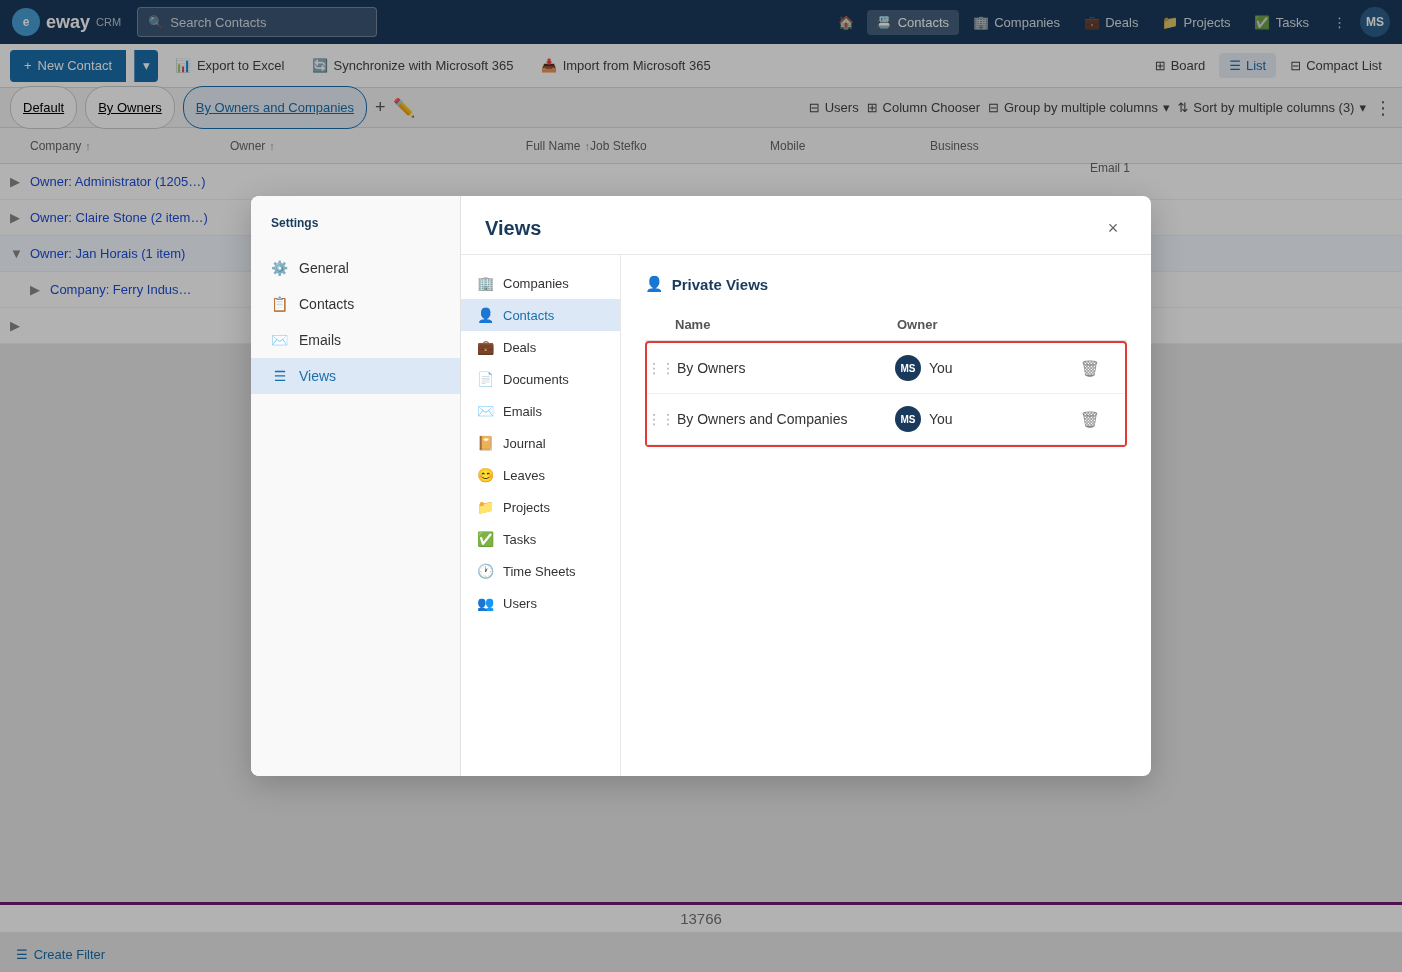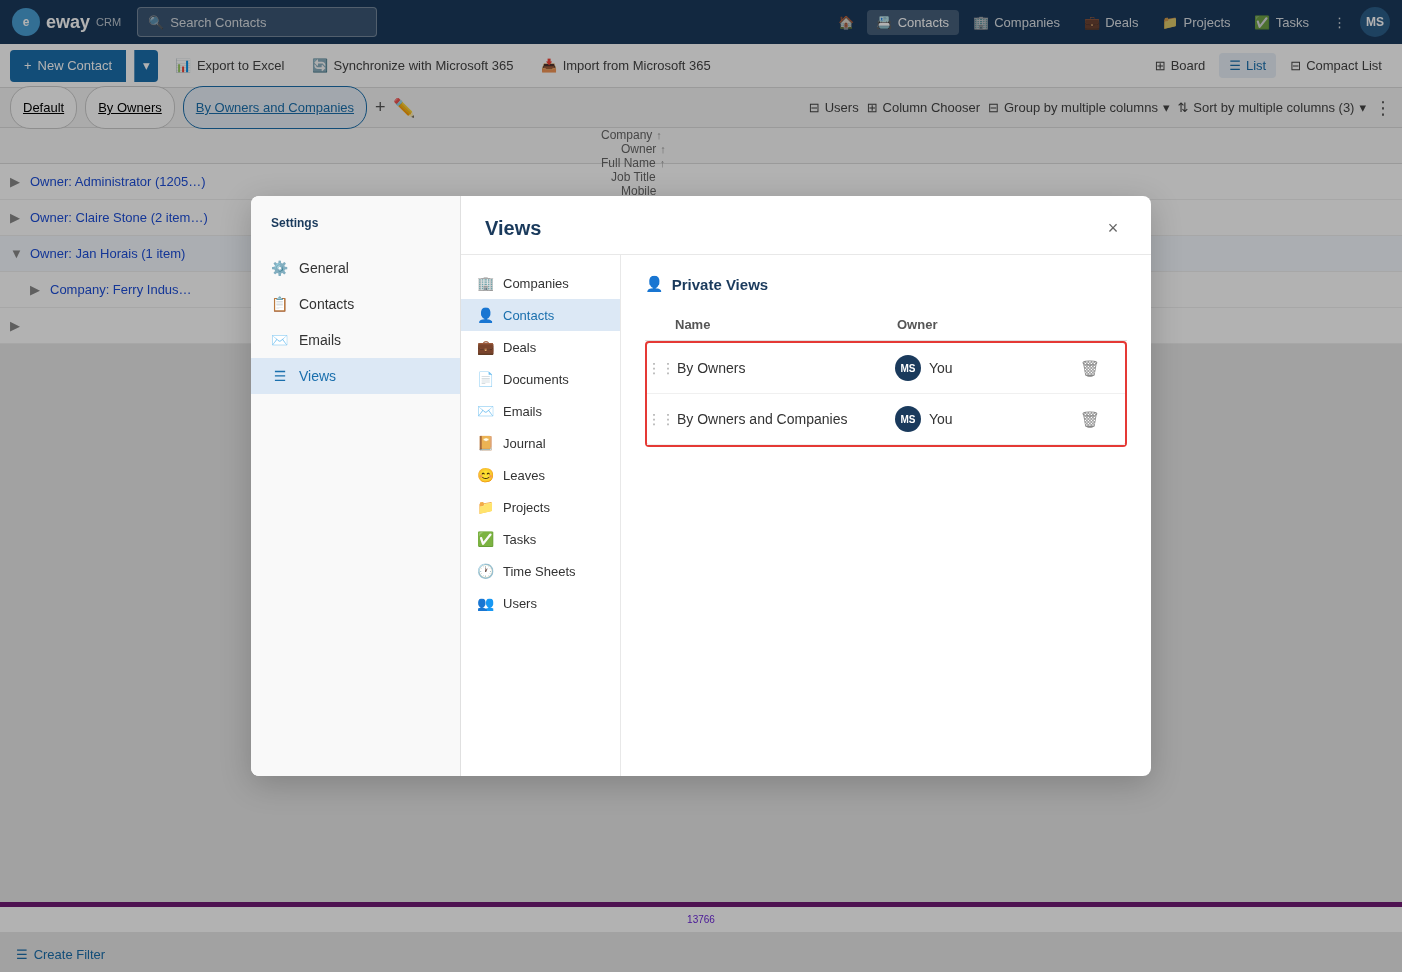--- a/index.html
+++ b/index.html
@@ -196,30 +196,29 @@
     
     .table-header {
       background: #f9f9f9;
       height: 36px;
       display: flex;
       align-items: center;
       border-bottom: 1px solid #ddd;
       font-size: 12px;
       color: #666;
       padding: 0 10px;
-      flex-direction: column;
     }
     .th {
       display: flex;
       align-items: center;
       gap: 4px;
     }
     .th-company { width: 200px; }
     .th-owner { width: 160px; }
-    .th-fullname { width: 200px; }
+    .th-fullname { width: 200px; justify-content: flex-end; }
     .th-jobtitle { width: 180px; }
     .th-mobile { width: 160px; }
     .th-business { width: 160px; }
     .th-email { flex: 1; margin-top: 44px; }
 
     
     .table-body { background: white; }
     .table-row {
       height: 36px;
       display: flex;
@@ -236,23 +235,23 @@
     .count-bar {
       position: absolute;
       bottom: 40px;
       left: 0;
       right: 0;
       height: 30px;
       background: white;
       display: flex;
       align-items: center;
       justify-content: center;
-      font-size: 10px;
-      color: #6d28d9;
-      border-top: 5px solid #701a75;
+      font-size: 15px;
+      color: #737373;
+      border-top: 3px solid #701a75;
     }
     .create-filter {
       position: absolute;
       bottom: 10px;
       left: 16px;
       display: flex;
       align-items: center;
       gap: 6px;
       font-size: 13px;
       color: #1a6fad;
@@ -582,21 +581,21 @@
   </div>
   <div class="th th-owner">
     <span>Owner</span>
     <span style="color:#999;font-size:11px;">↑</span>
   </div>
   <div class="th th-fullname">
     <span>Full Name</span>
     <span style="color:#999;font-size:11px;">↑</span>
   </div>
   <div class="th th-jobtitle">
-    <span>Job Title</span>
+    <span>Job Stefko</span>
   </div>
   <div class="th th-mobile">
     <span>Mobile</span>
   </div>
   <div class="th th-business">
     <span>Business</span>
   </div>
   <div class="th th-email">
     <span>Email 1</span>
   </div>

